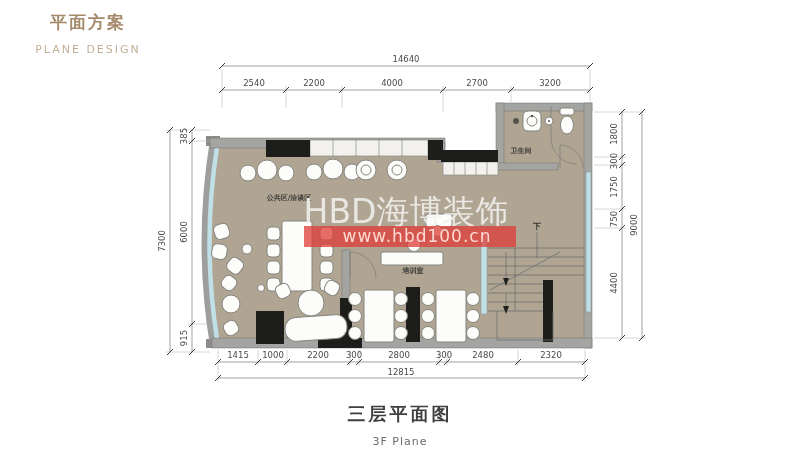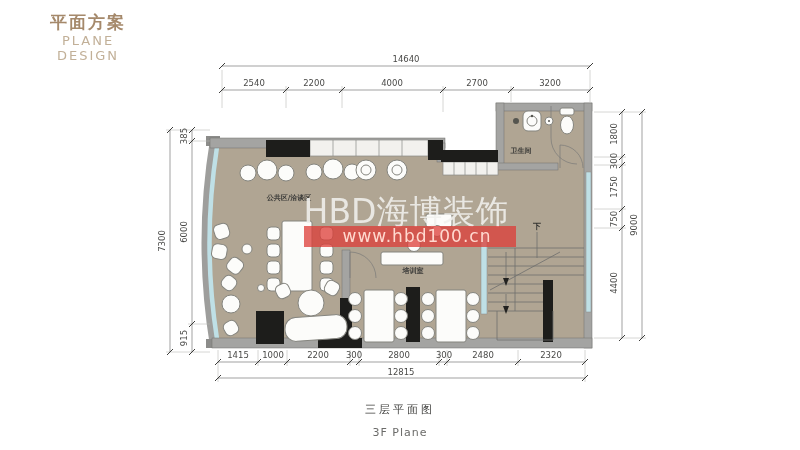--- a/index.html
+++ b/index.html
@@ -1,24 +1,24 @@
 <!DOCTYPE html>
 <html><head>
 <meta charset="utf-8">
 <style>
   html,body{margin:0;padding:0;background:#ffffff;}
   #stage{position:relative;width:800px;height:450px;background:#ffffff;overflow:hidden;
          font-family:"DejaVu Sans","Liberation Sans",sans-serif;}
   
   .logo{position:absolute;left:33px;top:12px;width:110px;text-align:center;}
   .logo .t{font-size:17px;font-weight:bold;letter-spacing:2px;color:#a5896b;line-height:20px;}
-  .logo .s{font-size:13px;letter-spacing:2px;color:#c2b098;margin-top:1px;}
+  .logo .s{font-size:11px;letter-spacing:2px;color:#c2b098;margin-top:11px;}
   
   .caption{position:absolute;left:0;right:0;top:402px;text-align:center;}
-  .caption .t{font-size:11px;font-weight:normal;letter-spacing:3px;color:#3f3f3d;}
+  .caption .t{font-size:18px;font-weight:bold;letter-spacing:3px;color:#3f3f3d;}
   .caption .s{font-size:11px;color:#6b6b69;margin-top:9px;letter-spacing:1px;}
   
   .wm-brand{position:absolute;left:298px;top:190px;width:216px;text-align:center;
             font-size:33px;font-weight:normal;white-space:nowrap;
             color:rgba(240,240,237,0.88);z-index:5;pointer-events:none;}
   .wm-bar{position:absolute;left:304px;top:226px;width:198px;height:21px;
           background:rgba(221,62,57,0.76);z-index:6;text-align:center;
           font-size:17px;line-height:21px;letter-spacing:1px;color:#ffd9cf;pointer-events:none;padding-left:14px;}
   
   svg{position:absolute;left:0;top:0;}

